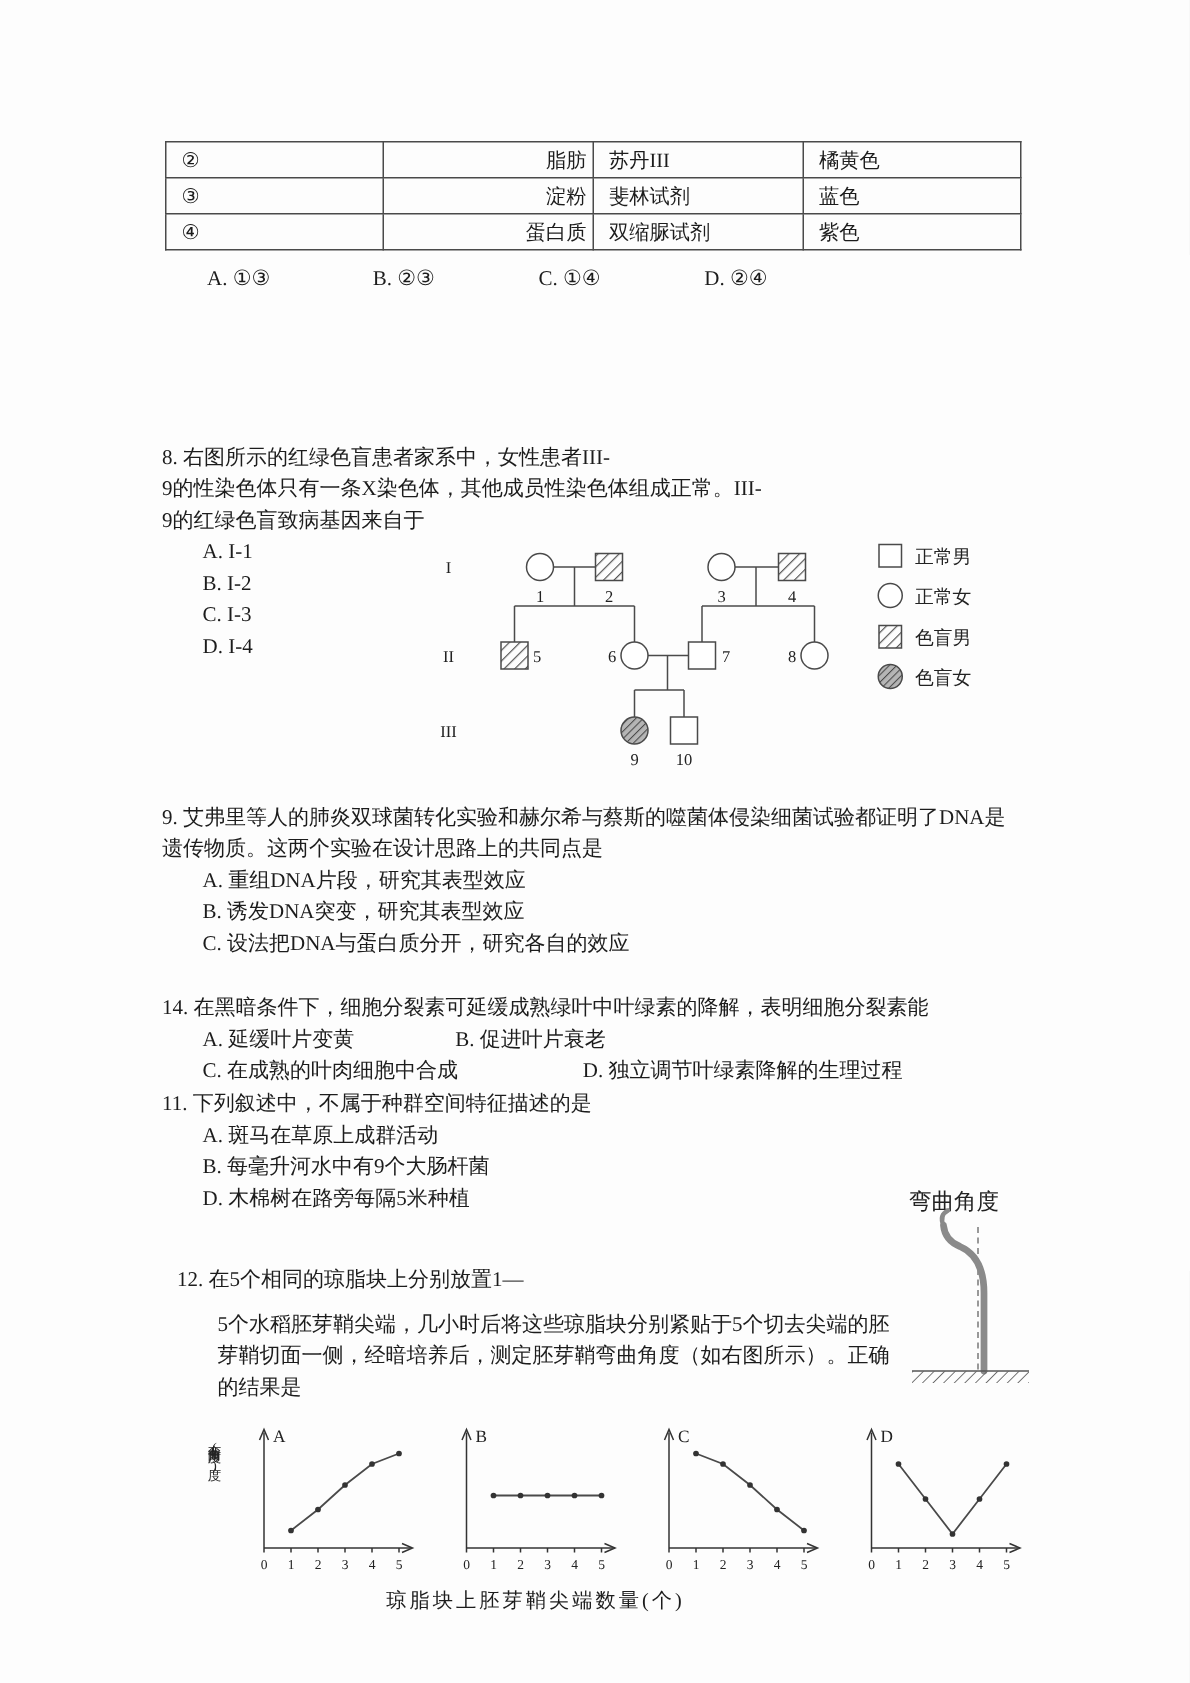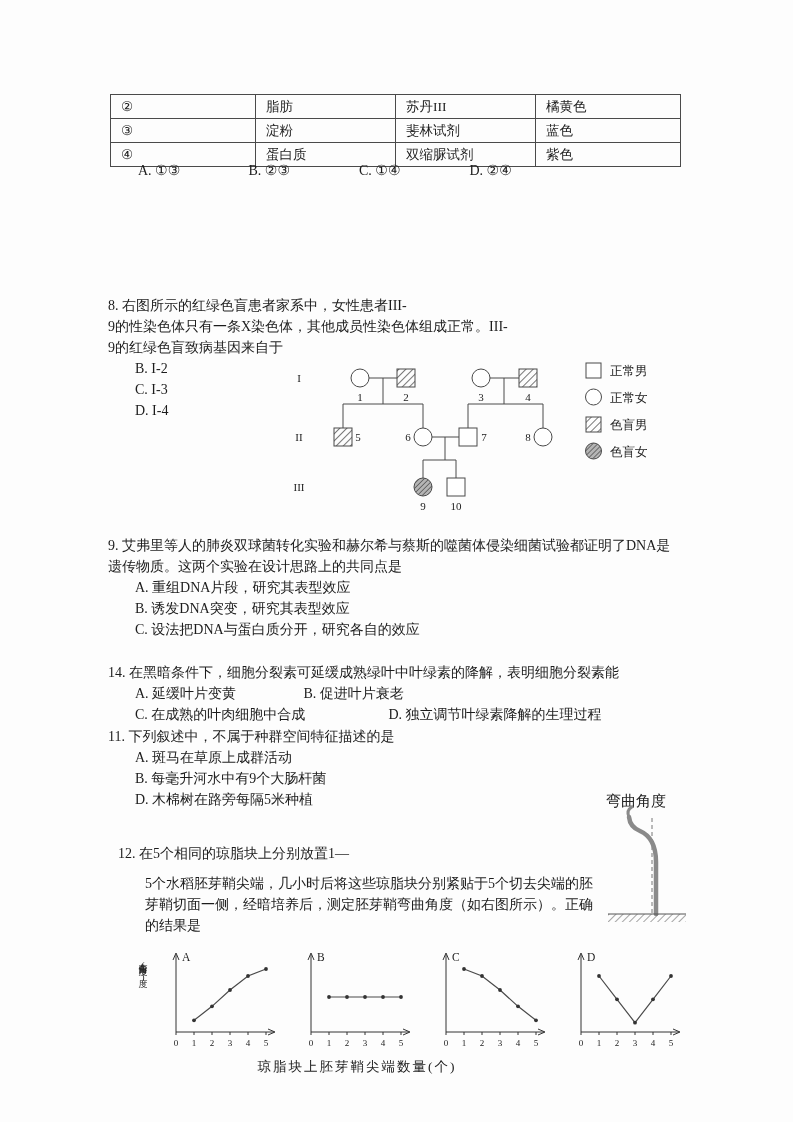--- a/index.html
+++ b/index.html
@@ -5,21 +5,21 @@
   * { margin:0; padding:0; box-sizing:border-box; }
   body { background:#e9e9e9; font-family:"Liberation Serif","DejaVu Serif",serif; }
   .page { position:relative; width:793px; height:1122px; margin:0 auto; background:#fdfdfd; color:#1c1c1c; font-size:14px; overflow:hidden; }
   .blk { position:absolute; }
   .line { line-height:21px; white-space:nowrap; }
   .opts { margin-left:27px; }
 
   table.rtable { border-collapse:collapse; }
   table.rtable td { border:1px solid #4a4a4a; height:24px; font-size:13.5px; padding:0 4px 0 10px; vertical-align:middle; }
   td.c1 { width:145px; padding-left:12px; }
-  td.c2 { width:140px; }
+  td.c2 { width:140px;text-align:right; }
   td.c3 { width:140px; }
   td.c4 { width:145px; padding-left:40px; }
 
   .ansline span { display:inline-block; width:107px; }
 
   .optrow span { display:inline-block; }
   .w165 { width:165px; }
   .w250 { width:250px; }
 
   .q12-l1 { margin-bottom:9px; }
@@ -53,32 +53,33 @@
       <tr>
         <td class="c1">④</td>
         <td class="c2">蛋白质</td>
         <td class="c3">双缩脲试剂</td>
         <td class="c4">紫色</td>
       </tr>
     </tbody>
       </table>
   </div>
 
-  <div class="blk ansline line" style="top:160px;left:138px;">
+  <div class="blk ansline line" style="top:176px;left:138px;">
     <span>A.  ①③</span>
     <span>B.  ②③</span>
     <span>C.  ①④</span>
     <span>D.  ②④</span>
   </div>
 
 
   <div class="blk" style="top:295px;left:108px;">
     <div class="line">8. 右图所示的红绿色盲患者家系中，女性患者III-</div>
     <div class="line">9的性染色体只有一条X染色体，其他成员性染色体组成正常。III-</div>
     <div class="line">9的红绿色盲致病基因来自于</div>
+    <div class="line opts">A. I-1</div>
     <div class="line opts">B. I-2</div>
     <div class="line opts">C. I-3</div>
     <div class="line opts">D. I-4</div>
   </div>
 
   <svg class="blk" style="top:352px;left:288px;" width="395" height="168" viewBox="0 0 395 168">
     <defs>
       <pattern id="hatch" width="5" height="5" patternUnits="userSpaceOnUse" patternTransform="rotate(45)">
         <line x1="0" y1="0" x2="0" y2="5" stroke="#555" stroke-width="1.6"></line>
       </pattern>

